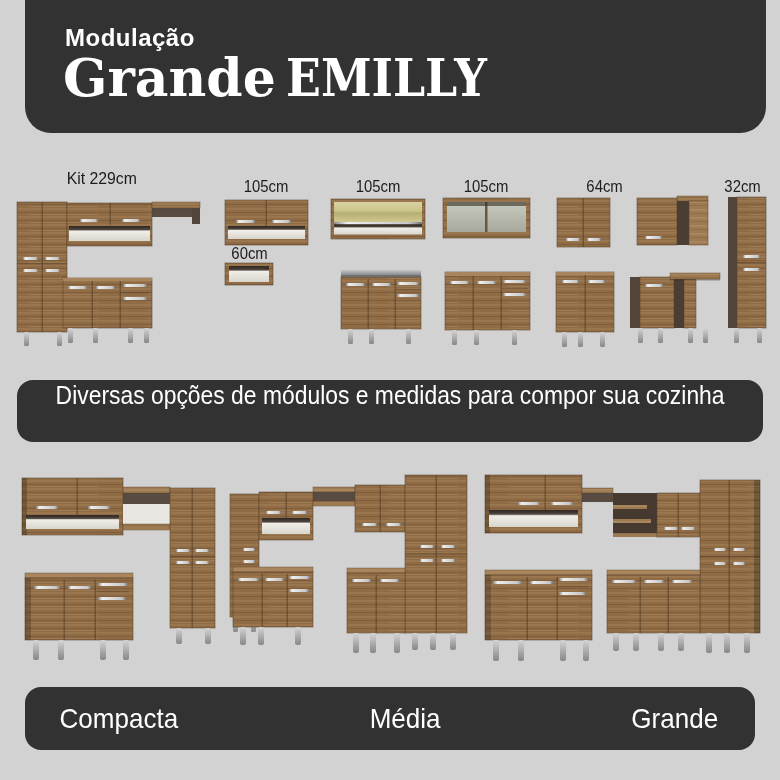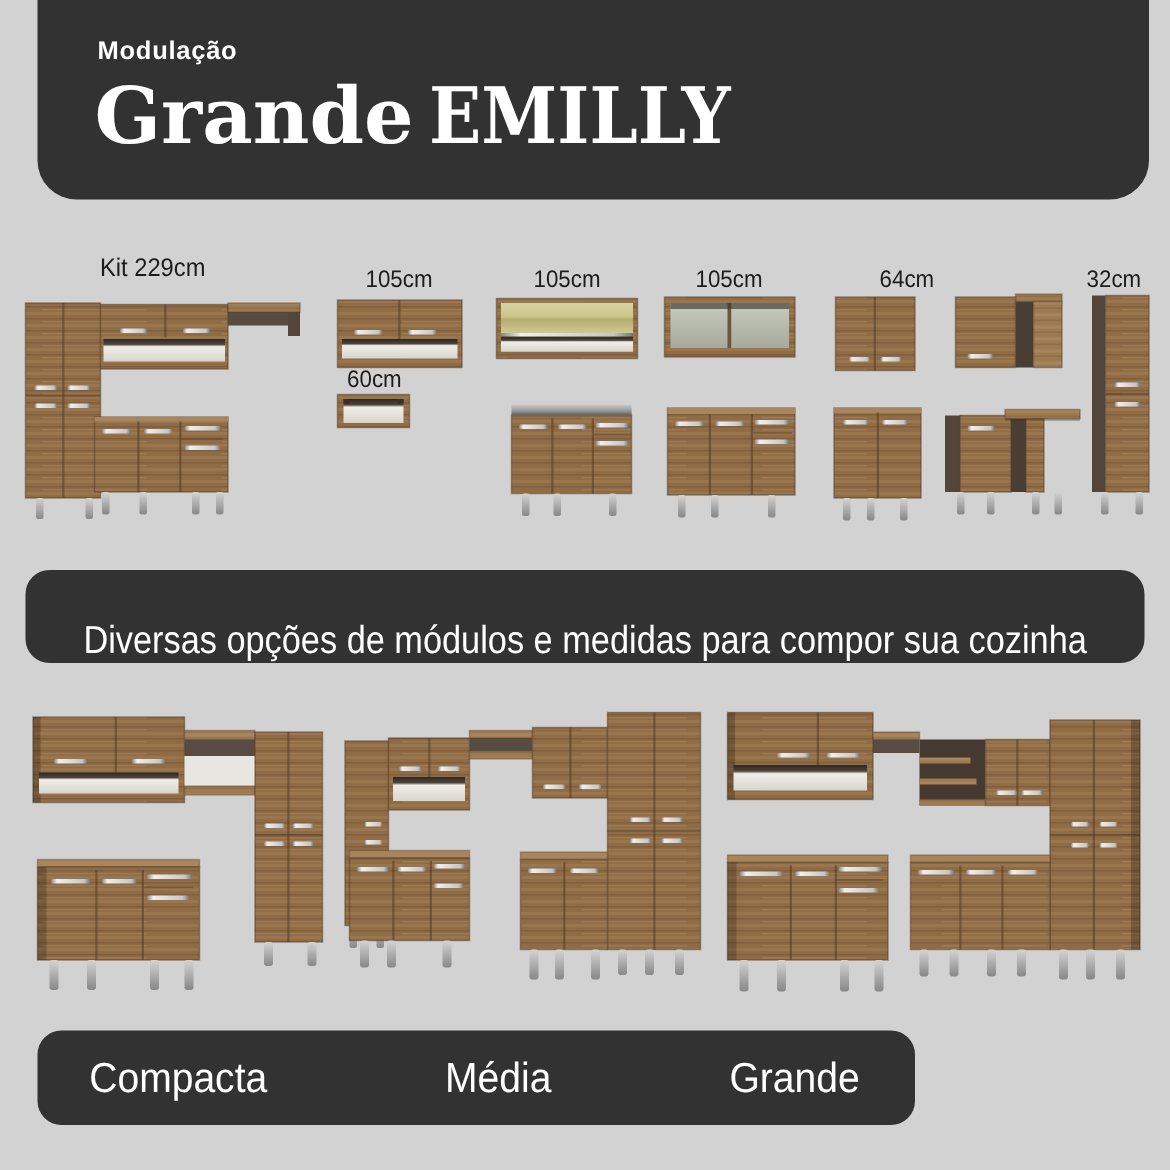--- a/index.html
+++ b/index.html
@@ -8,38 +8,38 @@
   }
   *{margin:0;padding:0;box-sizing:border-box;}
   html,body{width:780px;height:780px;}
   body{background:var(--background);font-family:"Liberation Sans",sans-serif;overflow:hidden;}
   #page{position:relative;width:780px;height:780px;overflow:hidden;}
   .abs{position:absolute;}
 
   
   #header{left:25px;top:-26px;width:741px;height:159px;background:var(--panel);border-radius:26px;}
   #header .subtitle{position:absolute;left:40px;top:50px;color:var(--text-light);
-    font-size:17px;font-weight:600;letter-spacing:0.5px;}
+    font-size:24px;font-weight:600;letter-spacing:0.5px;}
   #header .title{position:absolute;left:38px;top:78px;color:var(--text-light);
     font-family:"DejaVu Serif",serif;font-weight:bold;font-size:52px;line-height:1;white-space:nowrap;}
   #header .title .t2{display:inline-block;transform:scaleX(0.88);transform-origin:left center;margin-left:10px;}
 
   
   .mod-label{color:var(--text-dark);font-size:16px;font-weight:400;text-align:center;line-height:18px;}
   .mod-label>span{display:inline-block;transform:scaleX(0.93);white-space:nowrap;}
   .big{font-size:17px;}
 
   
   #banner{left:17px;top:380px;width:746px;height:62px;background:var(--panel);border-radius:16px;
-    display:flex;align-items:flex-end;justify-content:center;}
+    display:flex;align-items:flex-start;justify-content:center;}
   #banner span{color:var(--text-light);font-size:26px;font-weight:400;white-space:nowrap;
     display:inline-block;transform:scaleX(0.88);}
 
   
-  #sizebar{left:25px;top:687px;width:585px;height:63px;background:var(--panel);border-radius:16px;
+  #sizebar{left:25px;top:687px;width:730px;height:63px;background:var(--panel);border-radius:16px;
     display:flex;align-items:center;justify-content:space-between;padding:0 34px 0 30px;text-align:right;}
   #sizebar span{color:var(--text-light);font-size:28px;font-weight:400;
     display:inline-block;transform:scaleX(0.93);white-space:nowrap;}
 
   svg#art{position:absolute;left:0;top:0;}
 </style>
 </head>
 <body>
 
 <div id="page">

